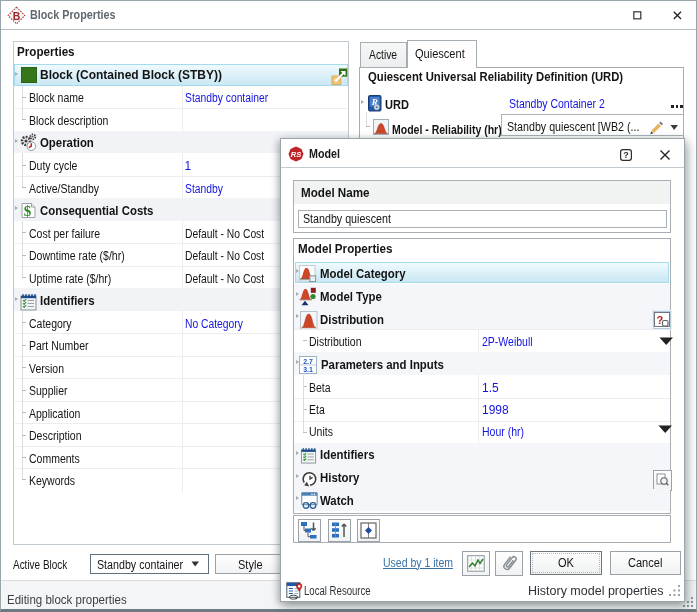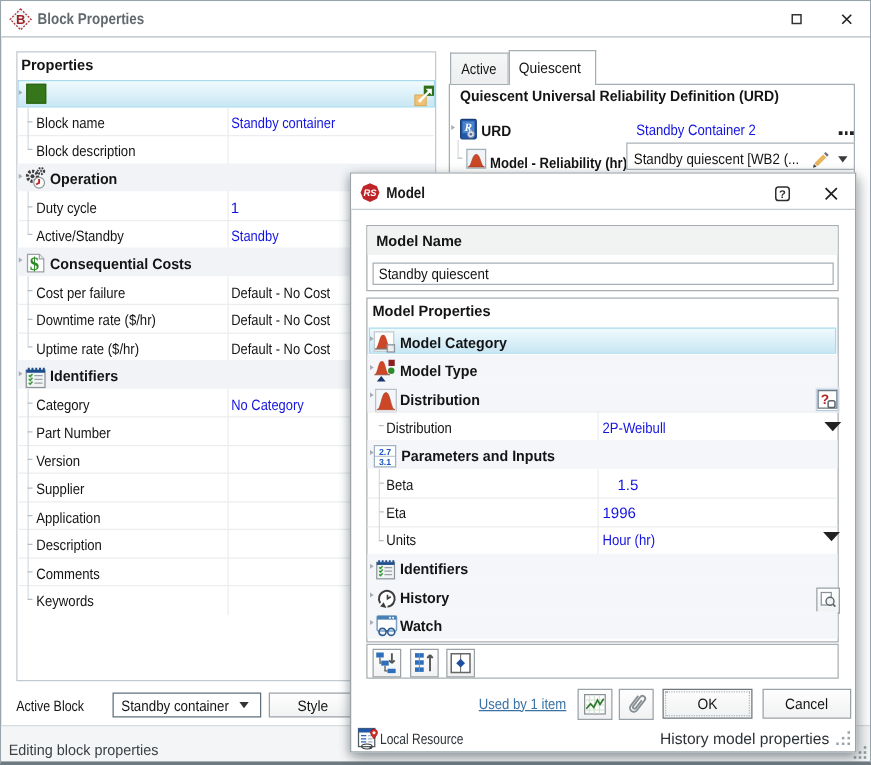--- a/index.html
+++ b/index.html
@@ -40,20 +40,21 @@
     </svg>
   <svg class="a" style="left:673px;top:11px;" width="9" height="9">
       <path d="M0.8 0.8 L8 8 M8 0.8 L0.8 8" stroke="#222" stroke-width="1.3"></path>
     </svg>
 
   <div class="a bd" style="left:13px;top:41px;width:336px;height:504px;border:1px solid #c2cacf;background:#fff;"></div>
   <div class="lbl bold s97" style="left:17px;top:44.5px;">Properties</div>
 
   <div class="a bd" style="left:14px;top:64px;width:334px;height:21.5px;border:1px solid #a6dbee;background:linear-gradient(#f0fafd,#c9e7f4);"></div>
   <div class="a" style="left:20.5px;top:67px;width:16px;height:16px;background:#35761b;border:1px solid #2c6415;box-sizing:border-box;"></div>
+  <div class="lbl bold" style="left:40px;top:68px;">Block (Contained Block (STBY))</div>
   <svg class="a" style="left:331px;top:66.5px;" width="17" height="18">
     <rect x="8" y="1.5" width="8.2" height="8.2" fill="#2e7016"></rect>
     <rect x="0.9" y="9" width="9" height="8.5" fill="#efc277" stroke="#d9a84e" stroke-width="0.8"></rect>
     <path d="M5 13.5 L13 5.5" stroke="#fff" stroke-width="1.8"></path>
     <path d="M14.5 4 L14.5 9 L9.5 4 Z" fill="#fff"></path>
     <circle cx="5" cy="13.5" r="1.4" fill="#fff"></circle>
   </svg>
   <div class="exp" style="left:15px;top:72px;"></div>
 
   <div class="lbl s875" style="left:29px;top:91px;">Block name</div>
@@ -298,25 +299,25 @@
   <svg class="a" style="left:299px;top:356px;" width="18" height="18" viewBox="0 0 18 18">
     <rect x="0.5" y="0.5" width="17" height="17" fill="#fff" stroke="#9fb2c4"></rect>
     <text x="9" y="8" font-size="7" font-weight="bold" fill="#1a57c2" text-anchor="middle" font-family="Liberation Sans">2.7</text>
     <text x="9" y="16" font-size="7" font-weight="bold" fill="#1a57c2" text-anchor="middle" font-family="Liberation Sans">3.1</text>
     <path d="M1 9 H17" stroke="#9fb2c4" stroke-width="0.7"></path>
   </svg>
   <div class="lbl bold s95" style="left:320.5px;top:358px;">Parameters and Inputs</div>
 
   <div class="tick" style="left:303px;top:386px;"></div>
   <div class="lbl s875" style="left:308.5px;top:381px;">Beta</div>
-  <div class="lbl blue" style="left:494px;top:381px;">1.5</div>
+  <div class="lbl blue" style="left:482px;top:381px;">1.5</div>
   <div class="hl" style="left:294px;top:397.8px;width:376px;"></div>
   <div class="tick" style="left:303px;top:409px;"></div>
   <div class="lbl s875" style="left:308.5px;top:403px;">Eta</div>
-  <div class="lbl blue" style="left:482px;top:403px;">1996</div>
+  <div class="lbl blue" style="left:482px;top:403px;">1998</div>
   <div class="hl" style="left:294px;top:420.6px;width:376px;"></div>
   <div class="tick" style="left:303px;top:432px;"></div>
   <div class="lbl s875" style="left:308.5px;top:425px;">Units</div>
   <div class="lbl blue s875" style="left:482px;top:425px;">Hour (hr)</div>
   <svg class="a" style="left:658px;top:424.5px;" width="15" height="9">
       <path d="M0.5 0.5 L14 0.5 L7.2 8 Z" fill="#222"></path>
     </svg>
   <div class="rail" style="left:303px;top:375px;height:57px;"></div>
 
   <div class="hdrrow" style="left:294px;top:443.4px;width:376px;height:22.6px;background:#f4f6fa;"></div>

